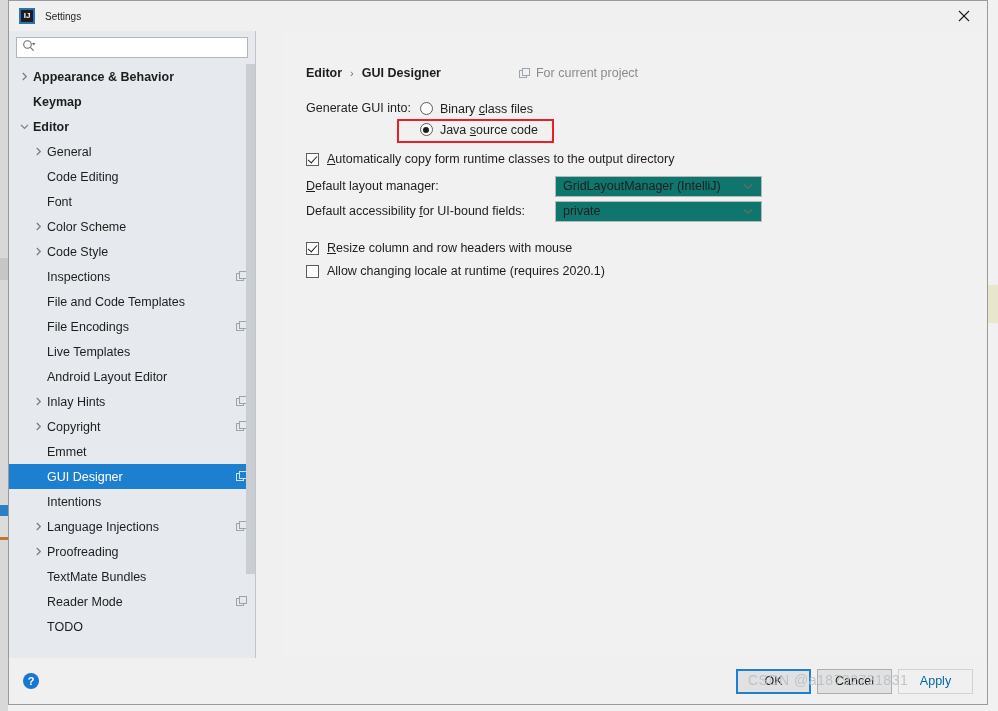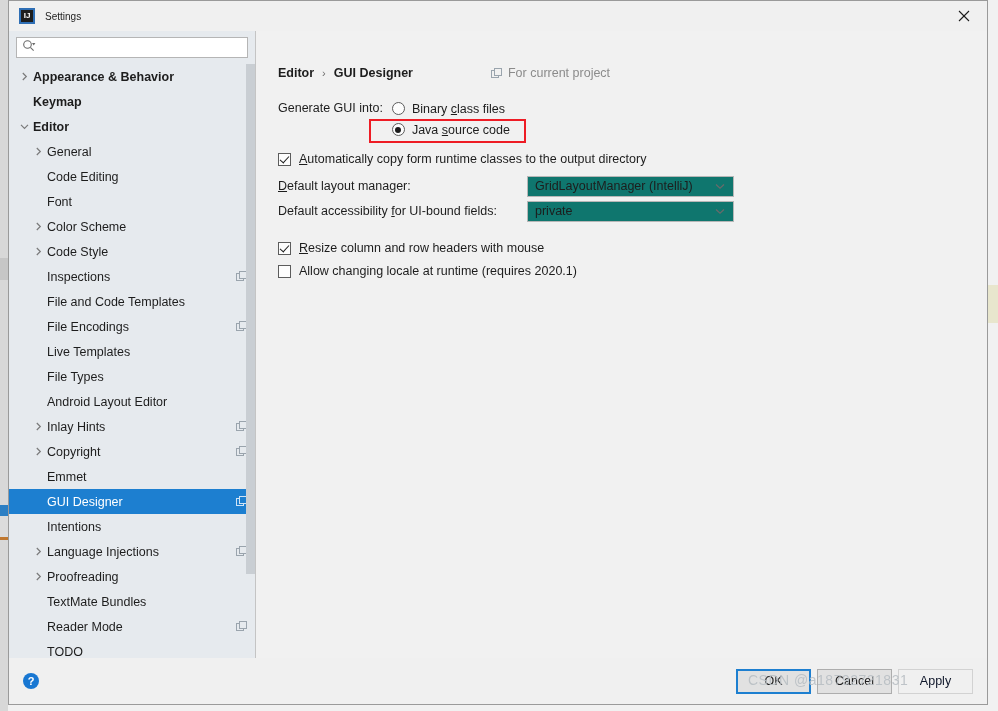--- a/index.html
+++ b/index.html
@@ -88,20 +88,21 @@
     cursor: pointer;
   }
   #close-button svg { display: block; }
 
   
   #dialog-body {
     flex: 1;
     display: flex;
     min-height: 0;
     position: relative;
+    gap: 28px;
   }
 
   
   #left-pane {
     width: 246px;
     min-width: 246px;
     background: #e6eaee;
     border-right: 1px solid #c4c4c4;
     display: flex;
     flex-direction: column;
@@ -385,21 +386,21 @@
     justify-content: center;
     cursor: pointer;
     box-sizing: border-box;
     margin-left: 6px;
   }
   .dlg-button.default {
     border: 2px solid #1d7fd0;
     background: #e1e1e1;
   }
   .dlg-button.disabled {
-    color: #0f172a;
+    color: #0369a1;
     background: #f0f0f0;
     border: 1px solid #d2d2d2;
     cursor: default;
   }
 
   
   #watermark {
     position: absolute;
     left: 748px;
     top: 672px;
@@ -513,23 +514,20 @@
           </div>
           <div class="tree-item lvl1 noarrow">
             <span class="tree-label">File Encodings</span>
             <span class="mod-icon"><svg width="11" height="11" viewBox="0 0 11 11">
                 <rect x="0.5" y="2.5" width="7" height="7" fill="none" stroke="#9aa4ad" stroke-width="1"></rect>
                 <rect x="3.5" y="0.5" width="7" height="7" fill="#e6eaee" stroke="#9aa4ad" stroke-width="1"></rect>
               </svg></span>
           </div>
           <div class="tree-item lvl1 noarrow">
             <span class="tree-label">Live Templates</span>
-          </div>
-          <div class="tree-item lvl1 noarrow">
-            <span class="tree-label">File Types</span>
           </div>
           <div class="tree-item lvl1 noarrow">
             <span class="tree-label">Android Layout Editor</span>
           </div>
           <div class="tree-item lvl1">
             <span class="arrow">
               <svg width="9" height="9" viewBox="0 0 9 9">
                 <path d="M2.8 1 L6.3 4.5 L2.8 8" fill="none" stroke="#7a7a7a" stroke-width="1.2"></path>
               </svg>
             </span>

